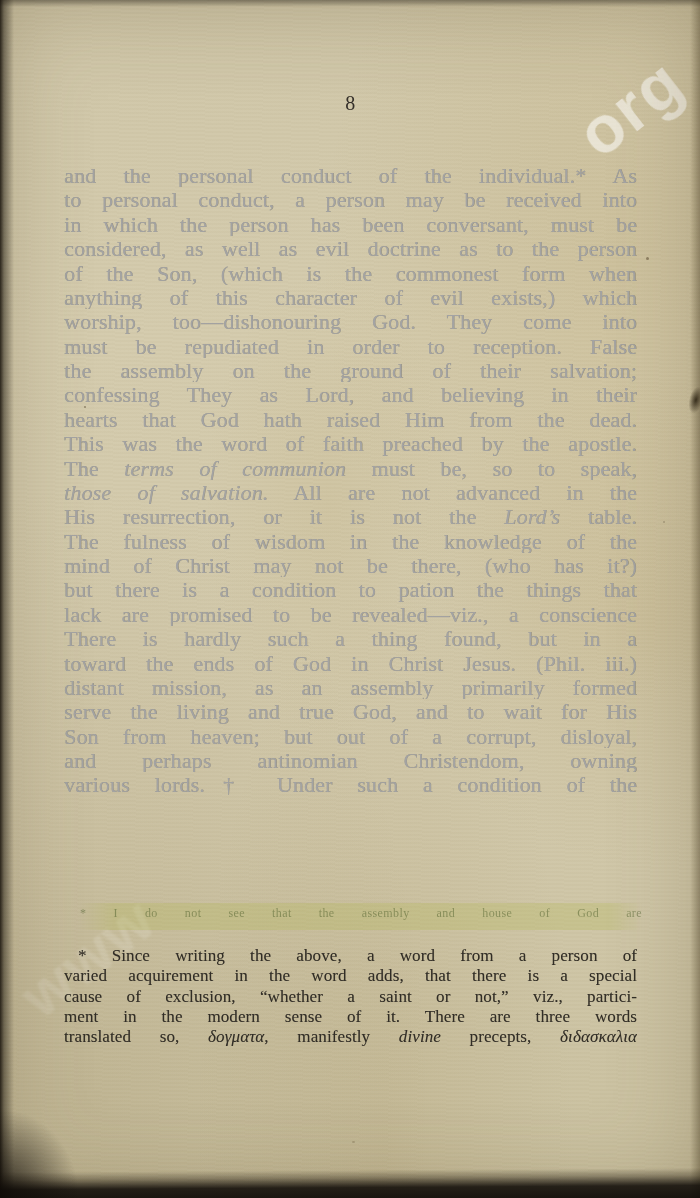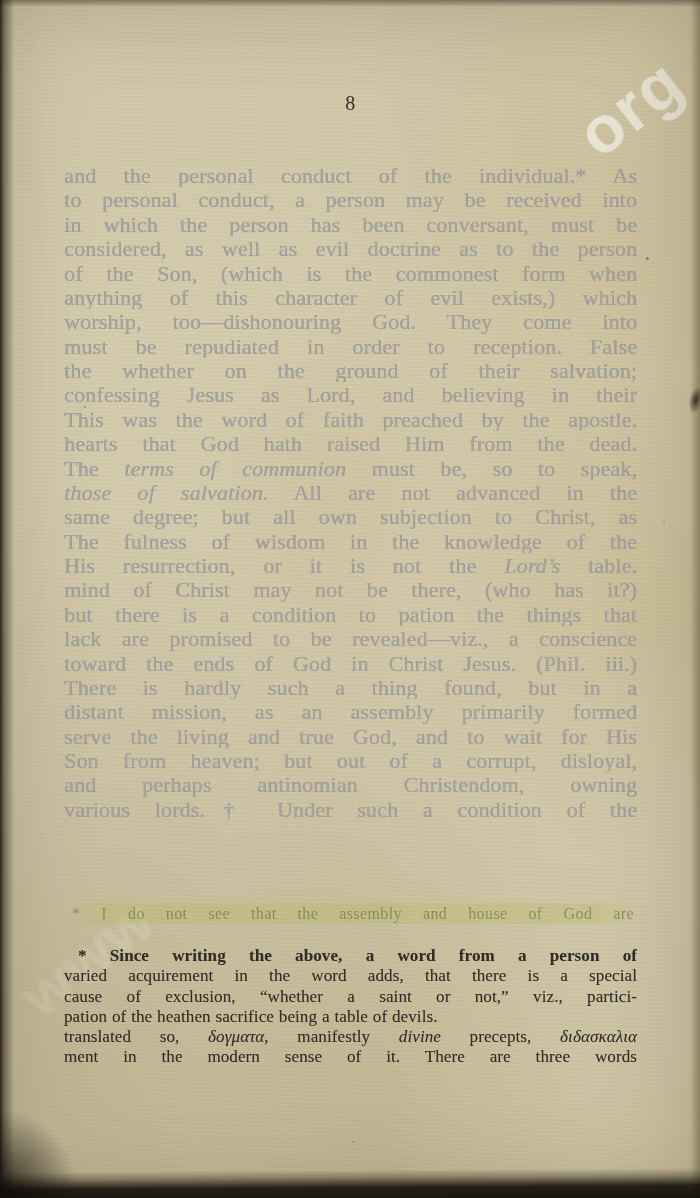--- a/index.html
+++ b/index.html
@@ -89,28 +89,28 @@
   }
   .tline { height: 24.38px; overflow: hidden; }
 
   .footnotes {
     position: absolute; left: 64px; top: 946px; width: 573px;
     font-size: 17px; color: #312d26;
     letter-spacing: 0.1px; word-spacing: 0.5px;
     text-shadow: 0.25px 0.25px 0.4px rgba(46,43,35,0.3);
   }
   .fline { height: 20.3px; overflow: hidden; }
-  .indent { text-indent: 14px; font-weight: bold; }
+  .indent { text-indent: 14px; }
 
   .just { text-align: justify; }
   .just::after { content: ""; display: inline-block; width: 100%; height: 0; }
 
   .showthrough {
-    position: absolute; left: 72px; top: 903px; width: 562px; height: 21px;
-    font-size: 16px; line-height: 21px; overflow: hidden;
+    position: absolute; left: 80px; top: 903px; width: 562px; height: 27px;
+    font-size: 12px; line-height: 21px; overflow: hidden;
     color: rgba(62,82,30,0.45); word-spacing: 3px; letter-spacing: 0.4px;
     background: linear-gradient(90deg,
       rgba(172,182,62,0) 0%, rgba(172,182,62,0.22) 6%,
       rgba(172,182,62,0.22) 94%, rgba(172,182,62,0) 100%);
     filter: blur(0.4px);
   }
 </style>
 </head>
 <body>
 
@@ -123,50 +123,48 @@
 
 <div class="main-text">
     <div class="tline just">and the personal conduct of the individual.* As</div>
     <div class="tline just">to personal conduct, a person may be received into</div>
     <div class="tline just">in which the person has been conversant, must be</div>
     <div class="tline just">considered, as well as evil doctrine as to the person</div>
     <div class="tline just">of the Son, (which is the commonest form when</div>
     <div class="tline just">anything of this character of evil exists,) which</div>
     <div class="tline just">worship, too—dishonouring God. They come into</div>
     <div class="tline just">must be repudiated in order to reception. False</div>
-    <div class="tline just">the whether on the ground of their salvation;</div>
-    <div class="tline just">confessing Jesus as Lord, and believing in their</div>
+    <div class="tline just">the assembly on the ground of their salvation;</div>
+    <div class="tline just">confessing They as Lord, and believing in their</div>
+    <div class="tline just">hearts that God hath raised Him from the dead.</div>
     <div class="tline just">This was the word of faith preached by the apostle.</div>
-    <div class="tline just">hearts that God hath raised Him from the dead.</div>
     <div class="tline just">The <i>terms of communion</i> must be, so to speak,</div>
     <div class="tline just"><i>those of salvation.</i> All are not advanced in the</div>
-    <div class="tline just">same degree; but all own subjection to Christ, as</div>
+    <div class="tline just">His resurrection, or it is not the <i>Lord’s</i> table.</div>
     <div class="tline just">The fulness of wisdom in the knowledge of the</div>
-    <div class="tline just">His resurrection, or it is not the <i>Lord’s</i> table.</div>
     <div class="tline just">mind of Christ may not be there, (who has it?)</div>
     <div class="tline just">but there is a condition to pation the things that</div>
     <div class="tline just">lack are promised to be revealed—viz., a conscience</div>
+    <div class="tline just">There is hardly such a thing found, but in a</div>
     <div class="tline just">toward the ends of God in Christ Jesus. (Phil. iii.)</div>
-    <div class="tline just">There is hardly such a thing found, but in a</div>
     <div class="tline just">distant mission, as an assembly primarily formed</div>
     <div class="tline just">serve the living and true God, and to wait for His</div>
     <div class="tline just">Son from heaven; but out of a corrupt, disloyal,</div>
     <div class="tline just">and perhaps antinomian Christendom, owning</div>
     <div class="tline just">various lords.† Under such a condition of the</div>
   </div>
 
 <div class="showthrough just">* I do not see that the assembly and house of God are</div>
 
 <div class="footnotes">
     <div class="fline just indent">* Since writing the above, a word from a person of</div>
     <div class="fline just">varied acquirement in the word adds, that there is a special</div>
     <div class="fline just">cause of exclusion, “whether a saint or not,” viz., partici-</div>
-    <div class="fline">pation of the heathen sacrifice being a table of devils.</div>
+    <div class="fline just">ment in the modern sense of it. There are three words</div>
     <div class="fline just">translated so, <i>δογματα</i>, manifestly <i>divine</i> precepts, <i>διδασκαλια</i></div>
-    <div class="fline just">ment in the modern sense of it. There are three words</div>
   </div>
 
 <div class="wm wm-top">org</div>
 
 <div class="speck s1"></div>
 <div class="speck s2"></div>
 <div class="speck s3"></div>
 <div class="speck s4"></div>
 <div class="mark-right"></div>
 

